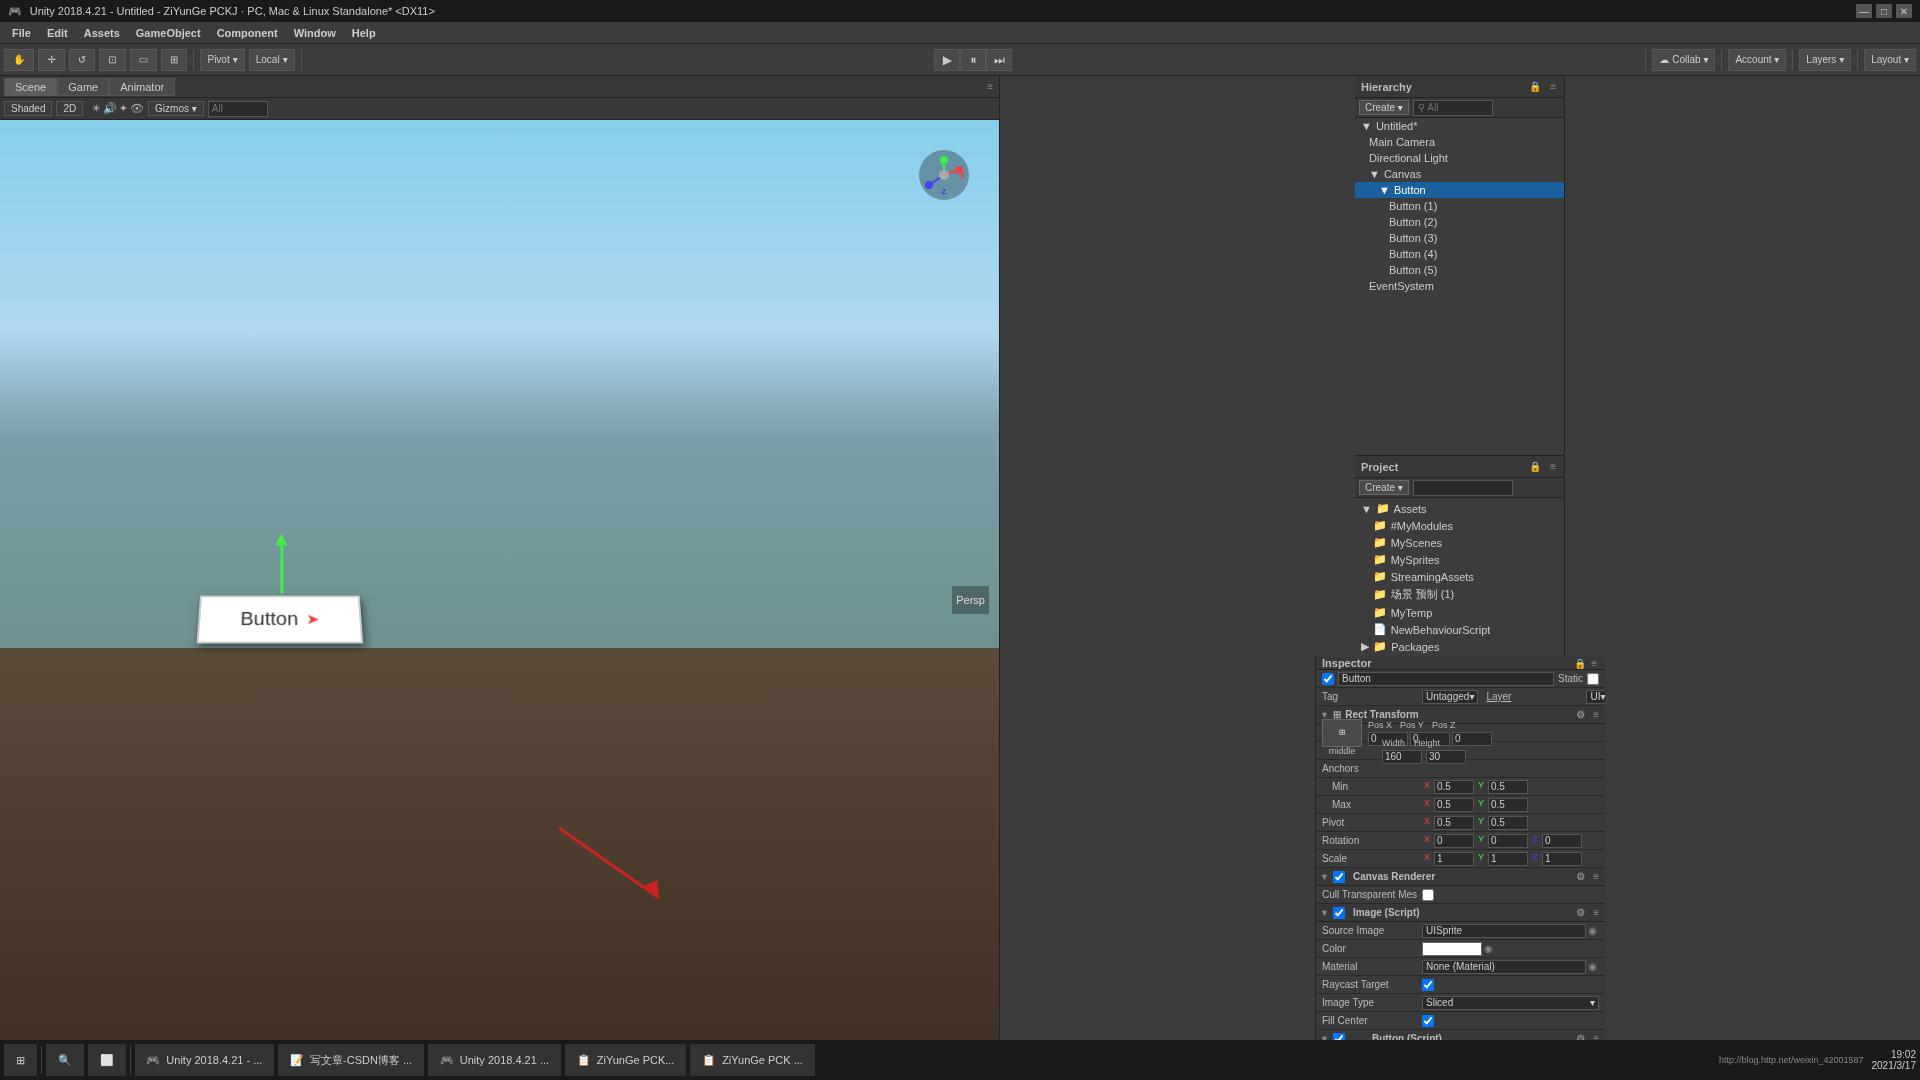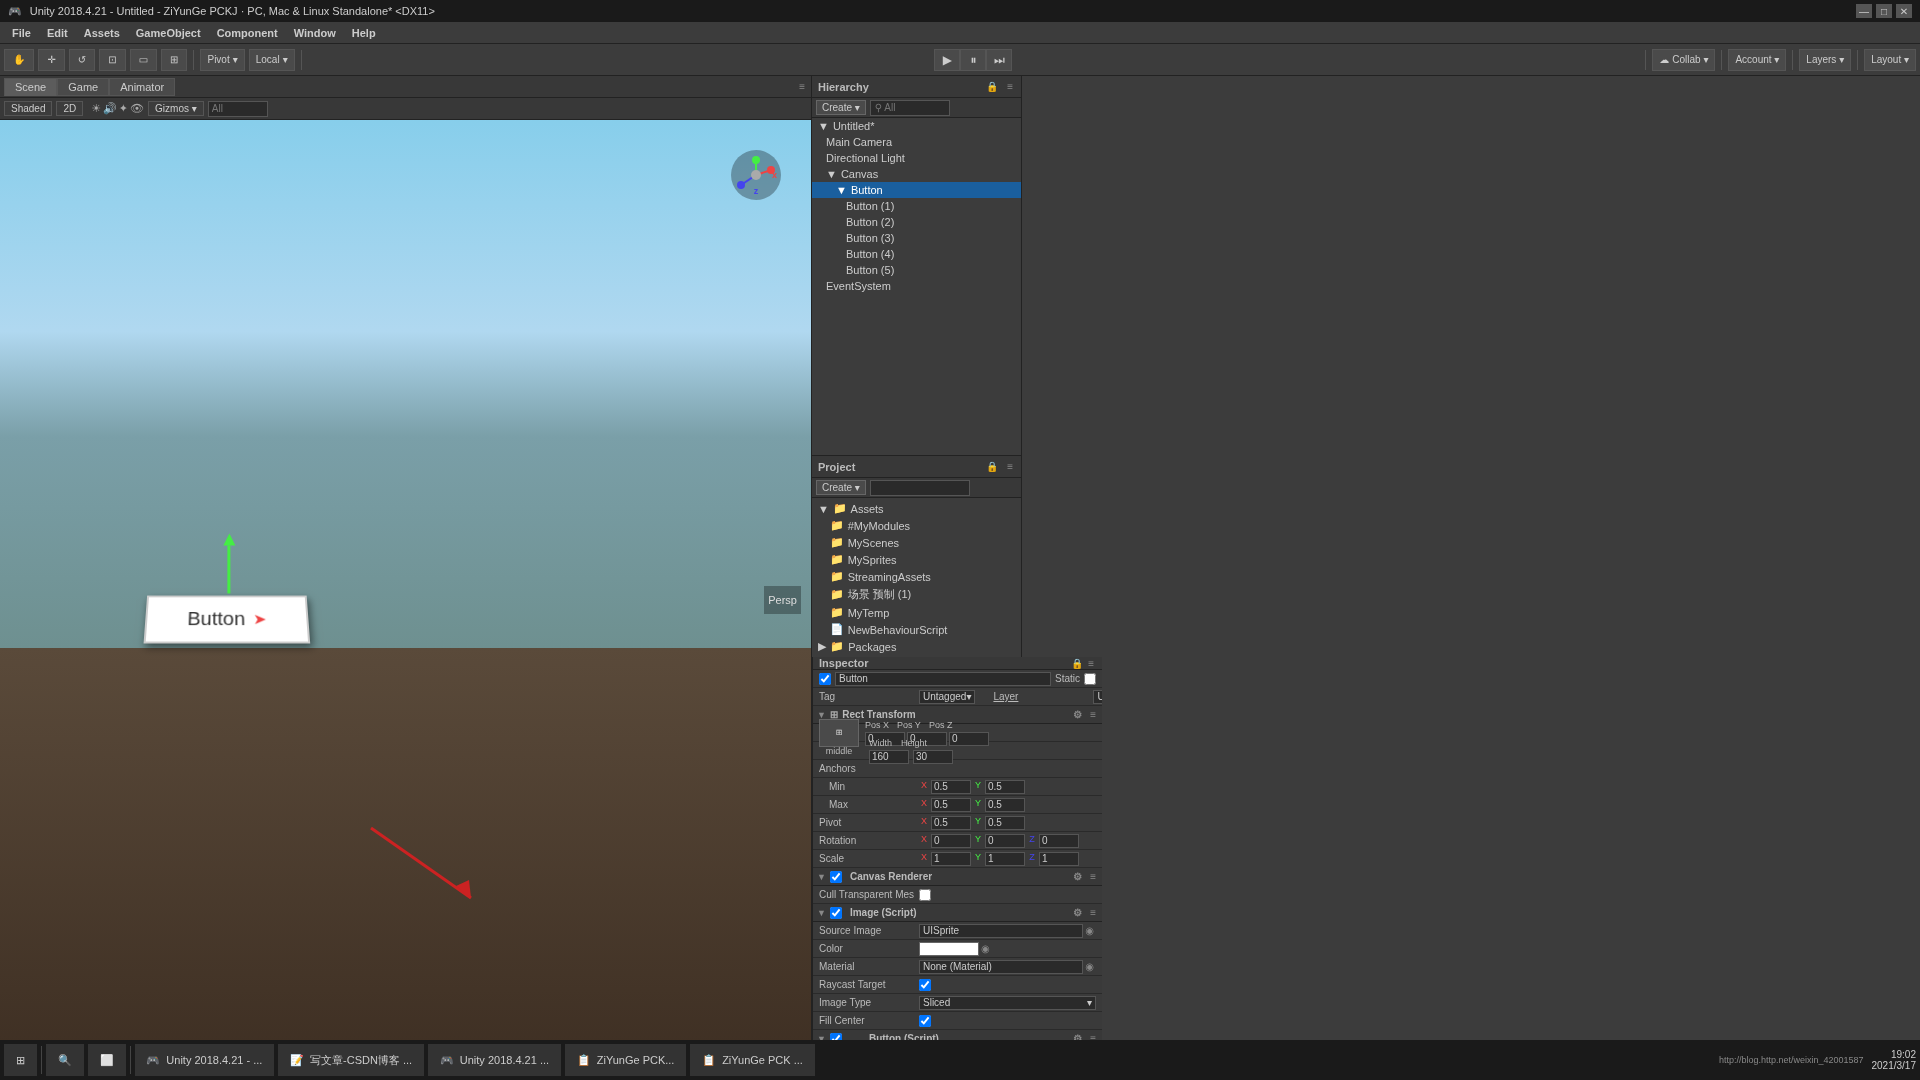--- a/index.html
+++ b/index.html
@@ -222,21 +222,21 @@
 
         <div style="position:absolute; bottom:160px; right:310px;">
           <svg width="140" height="100" viewBox="0 0 140 100">
             <line x1="10" y1="10" x2="110" y2="80" stroke="#cc2222" stroke-width="3"></line>
             <polygon points="110,80 95,68 108,62" fill="#cc2222"></polygon>
           </svg>
         </div>
       </div>
     </div>
 
-    <div id="right-side" style="display:flex; width:1108px;">
+    <div id="right-side" style="display:flex; width:920px;align-items:center;">
 
       <div style="display:flex; flex-direction:column; width:210px; border-right:1px solid #222;">
 
         <div style="display:flex; flex-direction:column; height:380px; border-bottom:1px solid #222;">
           <div class="panel-header">
             <span>Hierarchy</span>
             <div class="panel-header-icons">
               <span class="panel-icon small-icon-btn">🔒</span>
               <span class="panel-icon small-icon-btn">≡</span>
             </div>
@@ -353,21 +353,21 @@
           <input type="text" class="inspector-input" style="flex: 1 1 0%; margin: 0px 4px;" value="Button">
           <span style="color:#bbb; font-size:10px; margin-right:4px;">Static</span>
           <input type="checkbox" class="inspector-checkbox" style="">
         </div>
         <div class="inspector-row">
           <span class="inspector-label">Tag</span>
           <div class="dropdown-val">
             <span>Untagged</span>
             <span>▾</span>
           </div>
-          <span class="inspector-label" style="margin-left:18px;text-decoration:underline;">Layer</span>
+          <span class="inspector-label" style="margin-left:8px;text-decoration:underline;">Layer</span>
           <div class="dropdown-val">
             <span>UI</span>
             <span>▾</span>
           </div>
         </div>
 
         <div class="inspector-section">
           <span class="section-arrow">▼</span>
           <span style="color:#aaa; font-size:10px;">⊞</span>
           <span style="flex:1;">Rect Transform</span>
@@ -385,21 +385,21 @@
             </div>
             <div class="xyz-row">
               <input type="text" class="xyz-input" value="0" style="">
               <input type="text" class="xyz-input" value="0" style="">
               <input type="text" class="xyz-input" value="0" style="">
             </div>
           </div>
         </div>
 
         <div class="inspector-row">
-          <div style="width:40px; margin-right:10px; font-size:9px; color:#bbb; text-align:center;">middle</div>
+          <div style="width:40px; margin-right:20px; font-size:9px; color:#bbb; text-align:center;">middle</div>
           <div style="flex:1;">
             <div style="display:flex; gap:4px; margin-bottom:2px;">
               <span style="color:#bbb; font-size:9px; width:28px;">Width</span>
               <span style="color:#bbb; font-size:9px; width:28px;">Height</span>
             </div>
             <div style="display:flex; gap:4px;">
               <input type="text" class="xyz-input" value="160" style="">
               <input type="text" class="xyz-input" value="30" style="">
             </div>
           </div>

